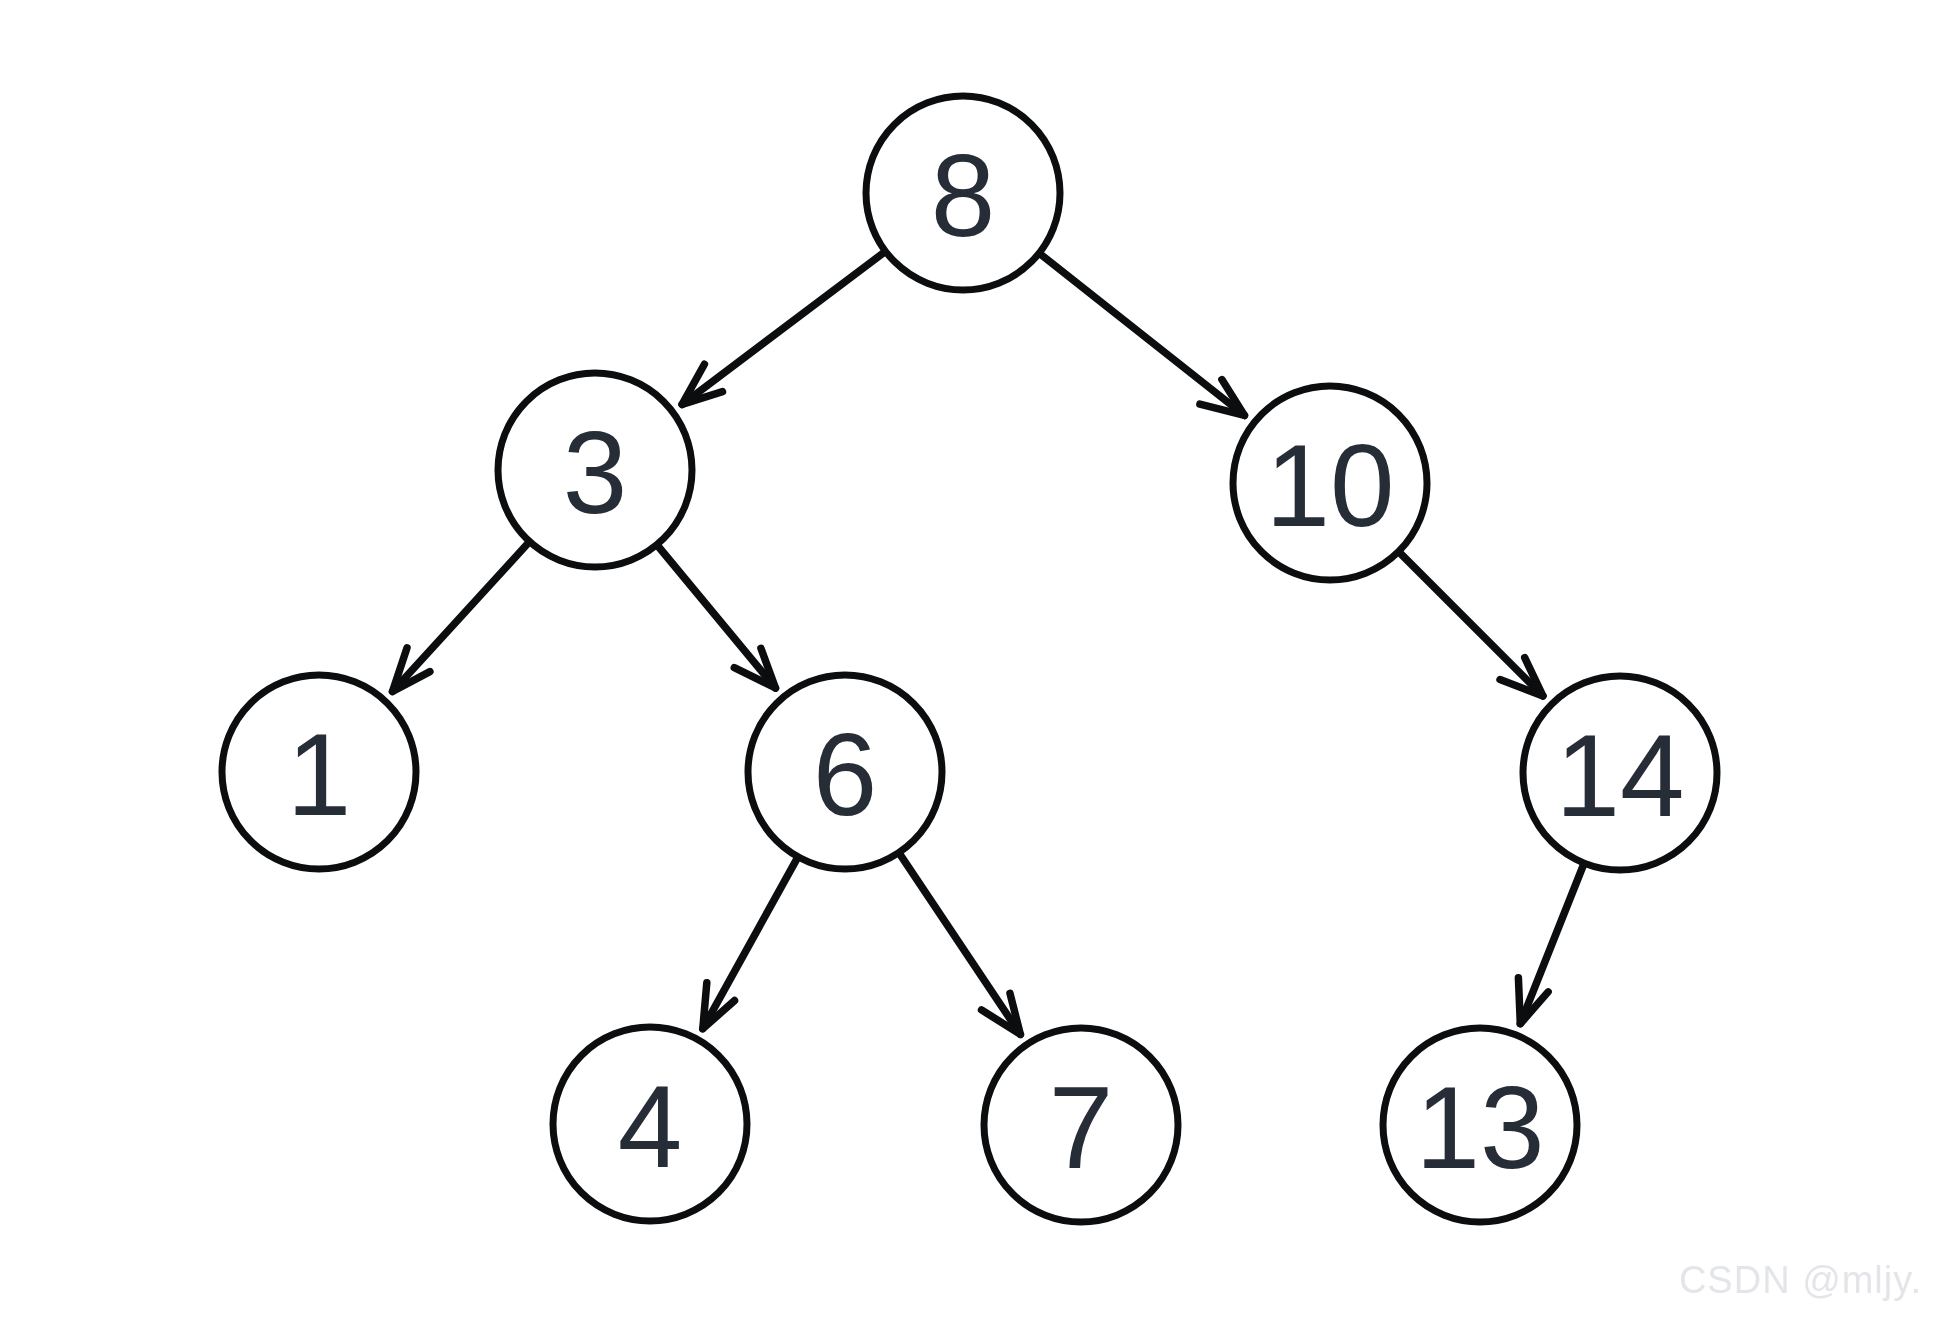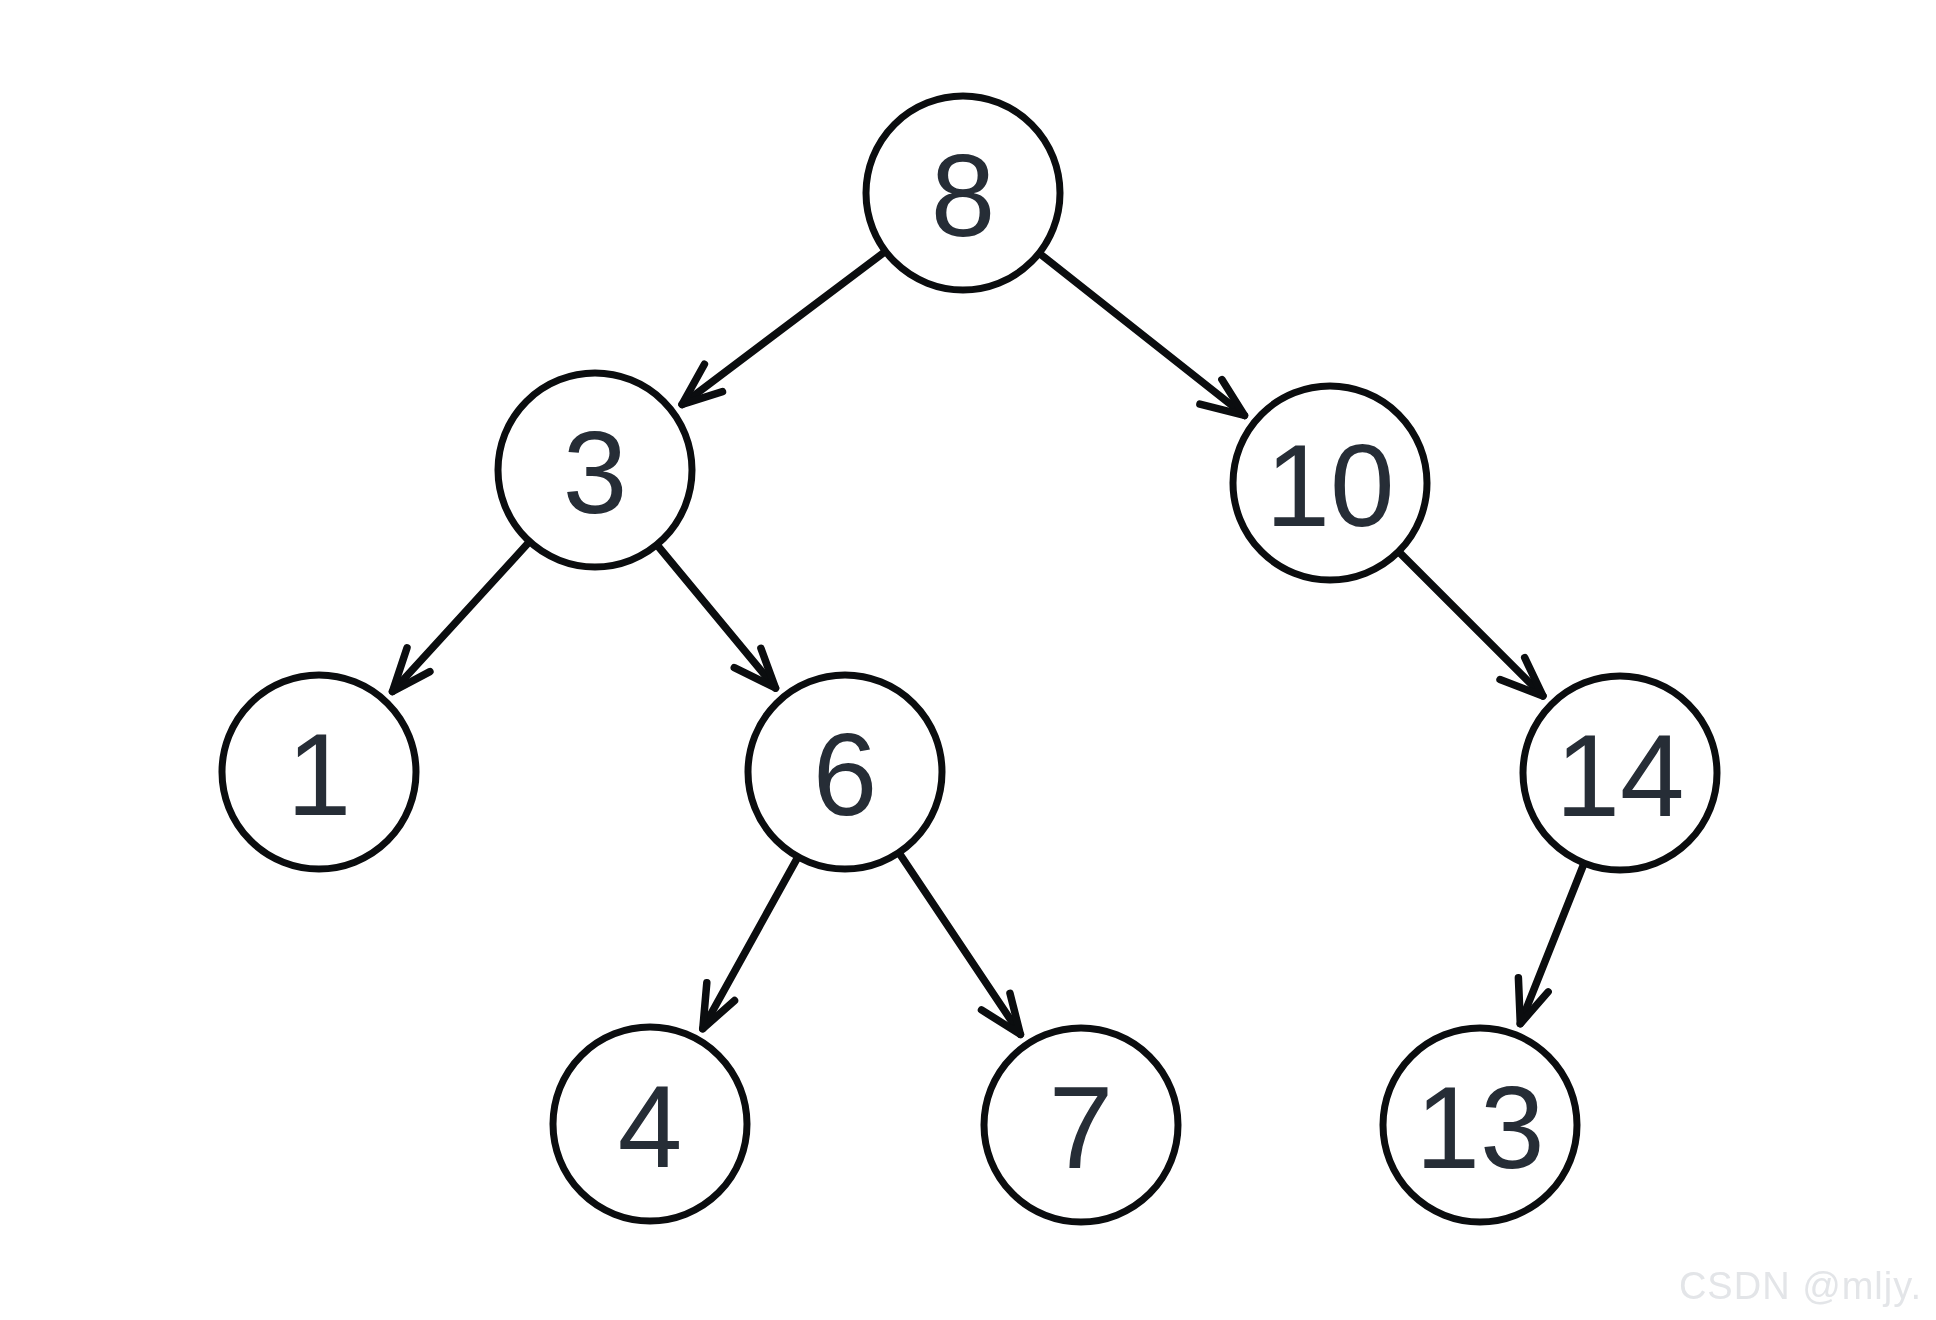--- a/index.html
+++ b/index.html
@@ -46,21 +46,21 @@
   .edge-head {
     stroke: #0b0d0f;
     stroke-width: 7.5;
     stroke-linecap: round;
     stroke-linejoin: round;
     fill: none;
   }
   .watermark {
     position: absolute;
     right: 14px;
-    bottom: 12px;
+    bottom: 18px;
     color: #e3e5e8;
     font-family: "Liberation Sans", sans-serif;
     font-size: 38px;
     letter-spacing: 1px;
     white-space: nowrap;
     user-select: none;
   }
 </style>
 </head>
 <body>

